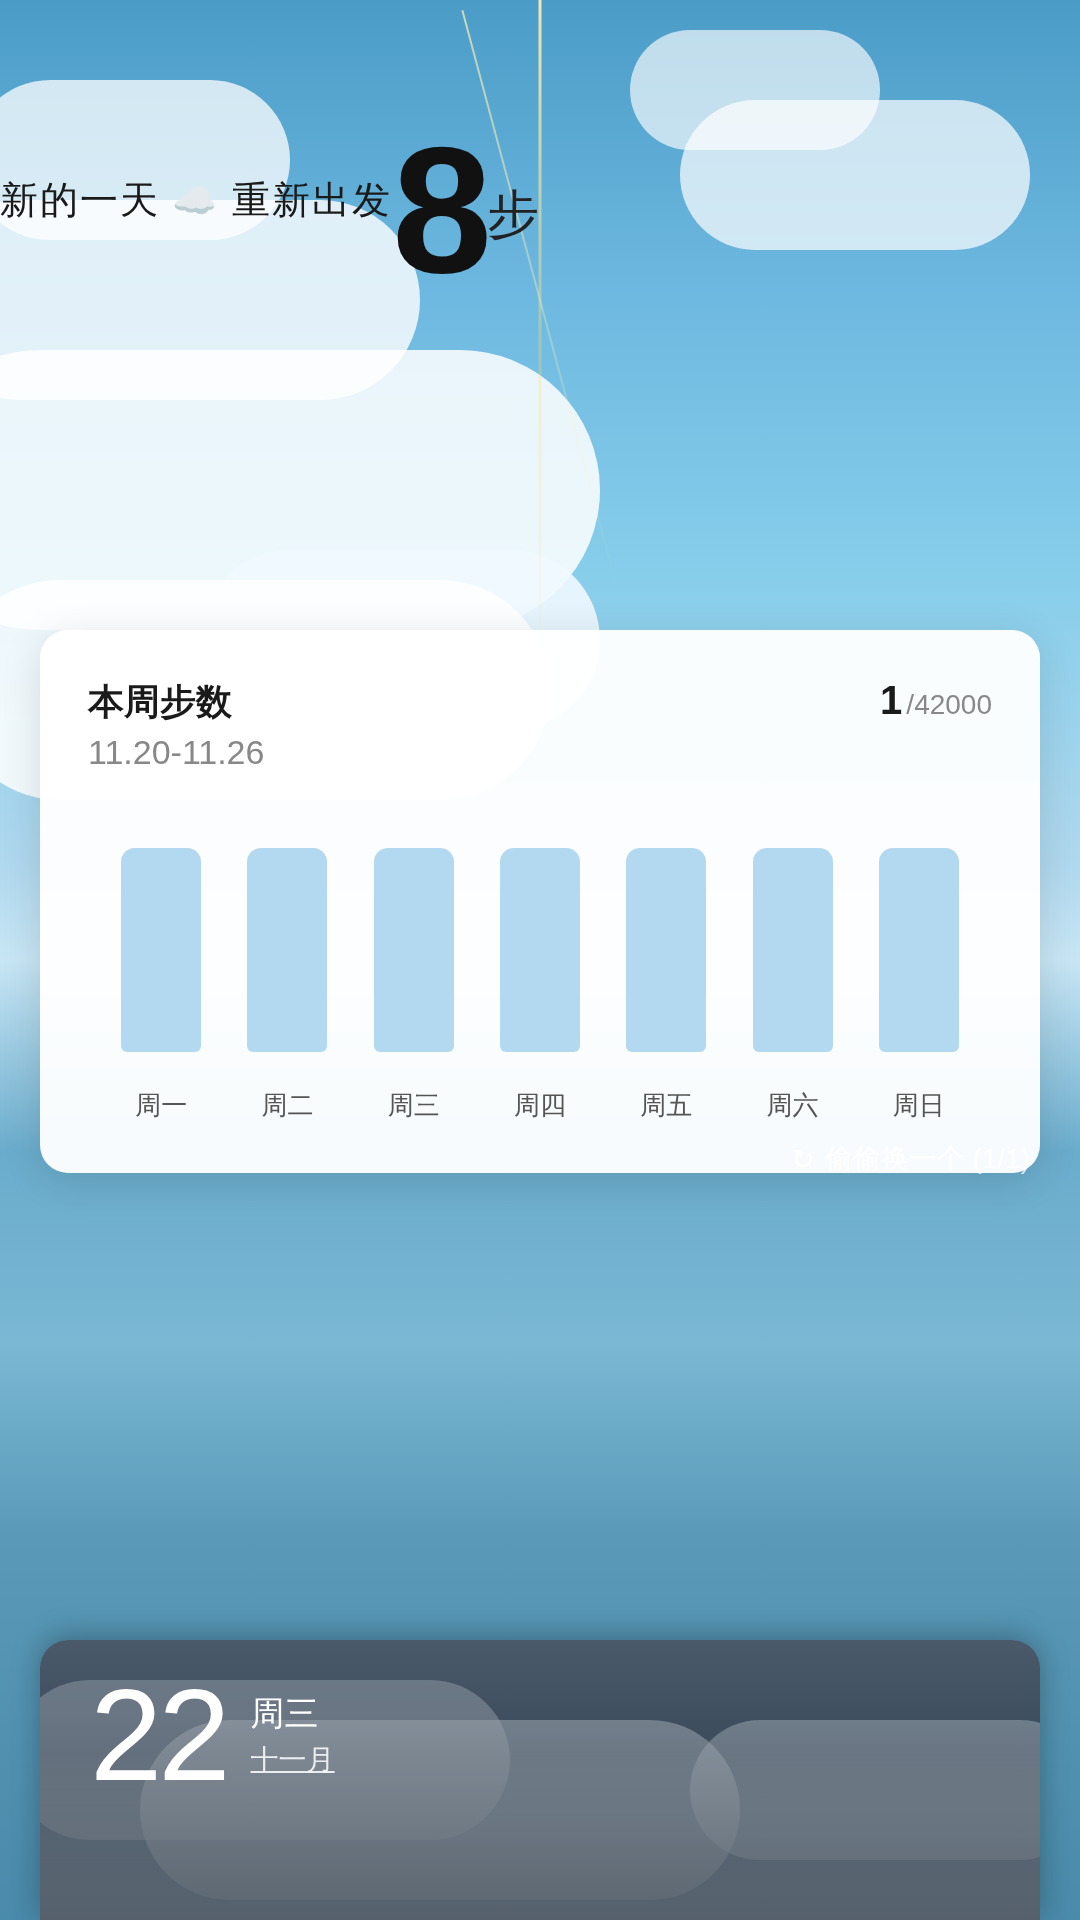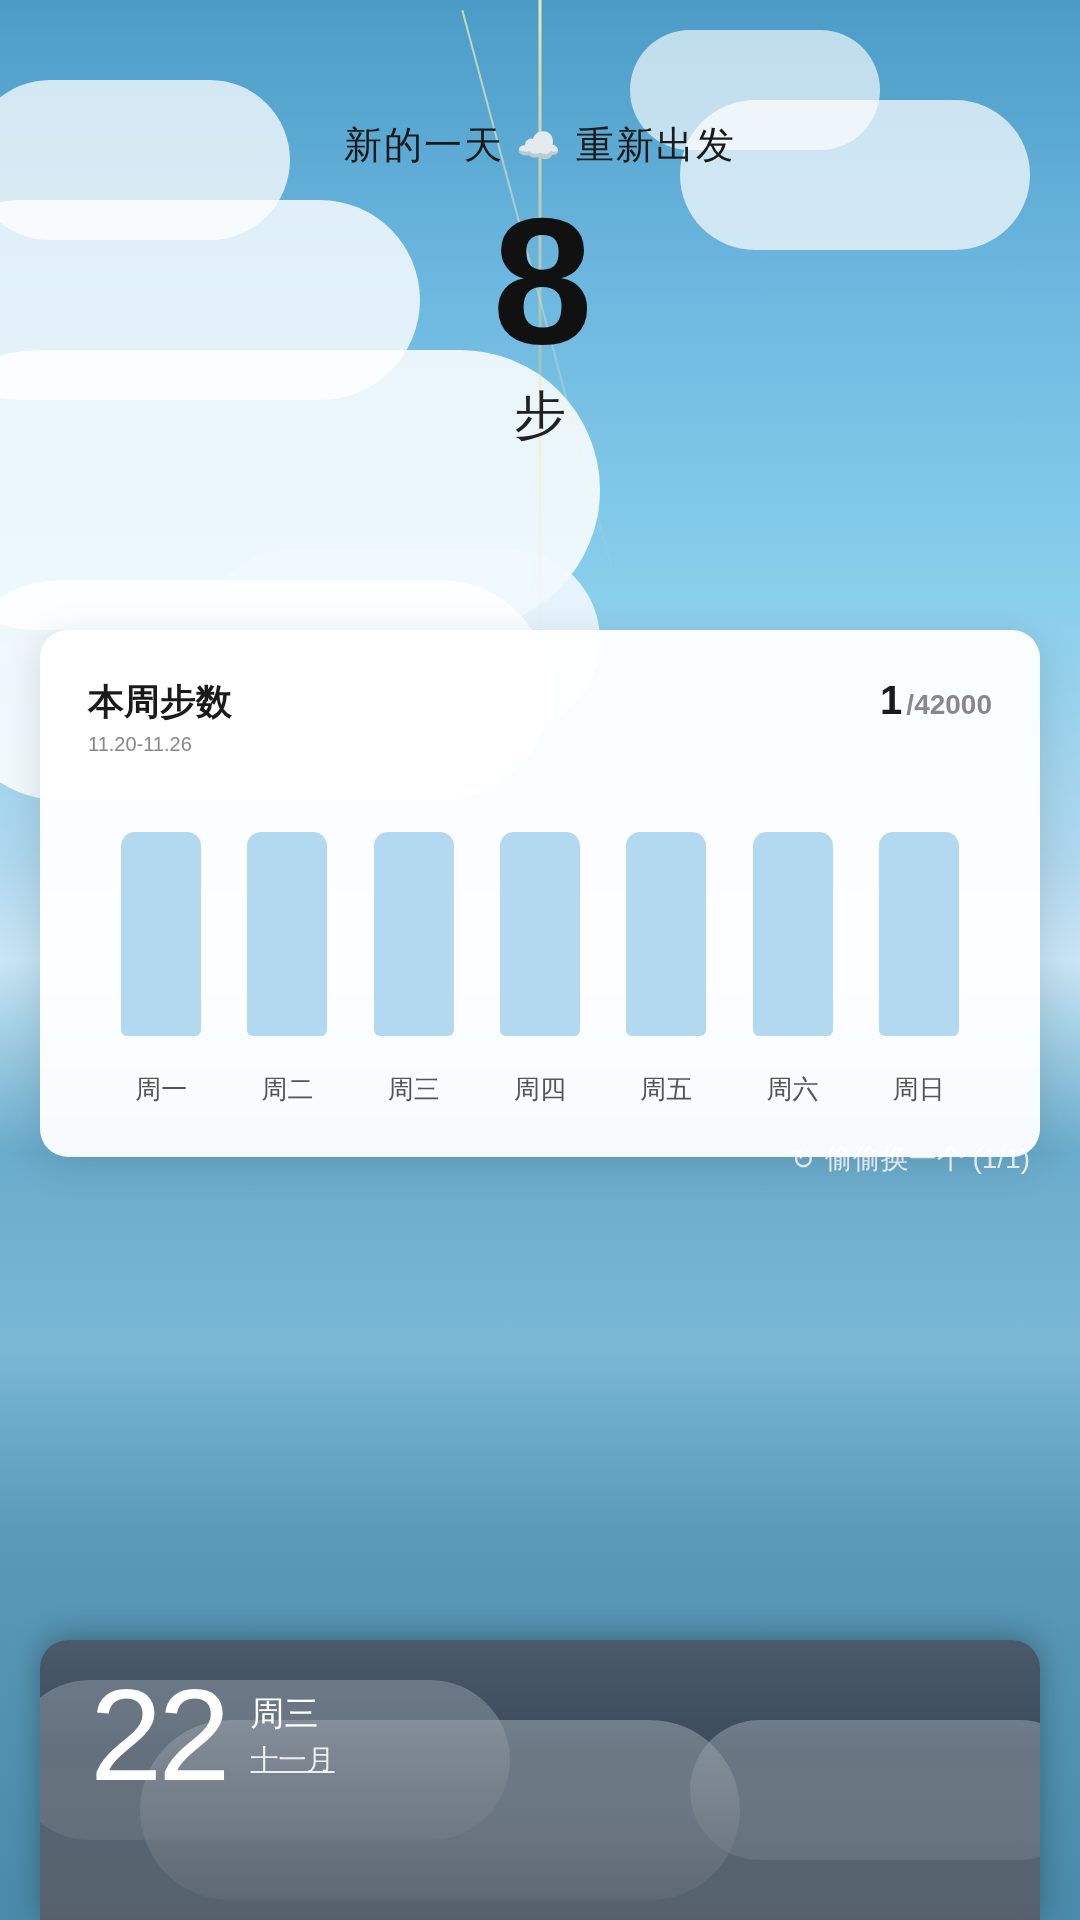--- a/index.html
+++ b/index.html
@@ -108,21 +108,21 @@
       z-index: 2;
     }
 
     
     .top-content {
       position: absolute;
       top: 120px;
       left: 0;
       right: 0;
       display: flex;
-      flex-direction: column;
+      flex-direction: row;
       align-items: center;
       z-index: 10;
     }
 
     .subtitle {
       font-size: 38px;
       color: #1a1a1a;
       font-weight: 400;
       letter-spacing: 2px;
       margin-bottom: 20px;
@@ -171,25 +171,25 @@
 
     .card-current {
       font-size: 40px;
       font-weight: 700;
       color: #1a1a1a;
     }
 
     .card-max {
       font-size: 28px;
       color: #888;
-      font-weight: 700;
+      font-weight: 400;
     }
 
     .card-date {
-      font-size: 20px;
+      font-size: 34px;
       color: #888;
       margin-bottom: 40px;
     }
 
     
     .bar-chart {
       display: flex;
       justify-content: space-between;
       align-items: flex-end;
       height: 240px;

